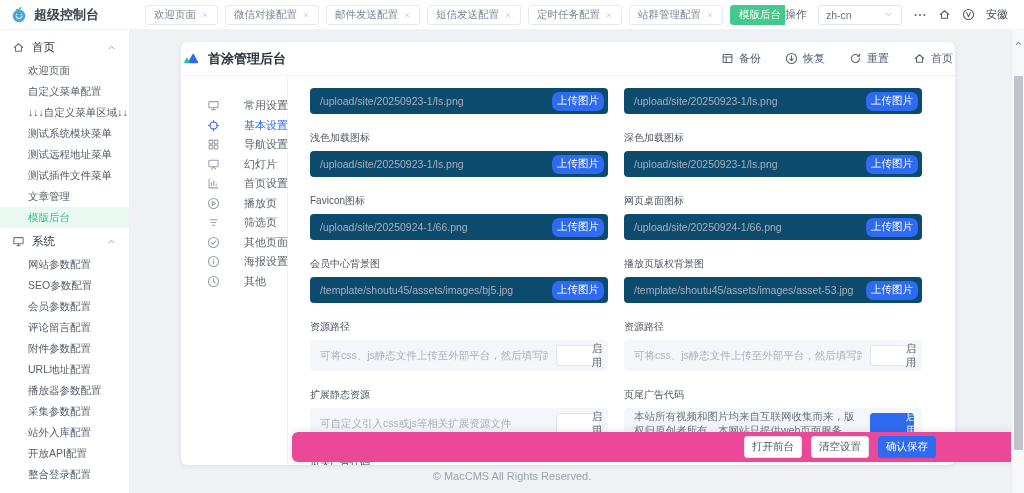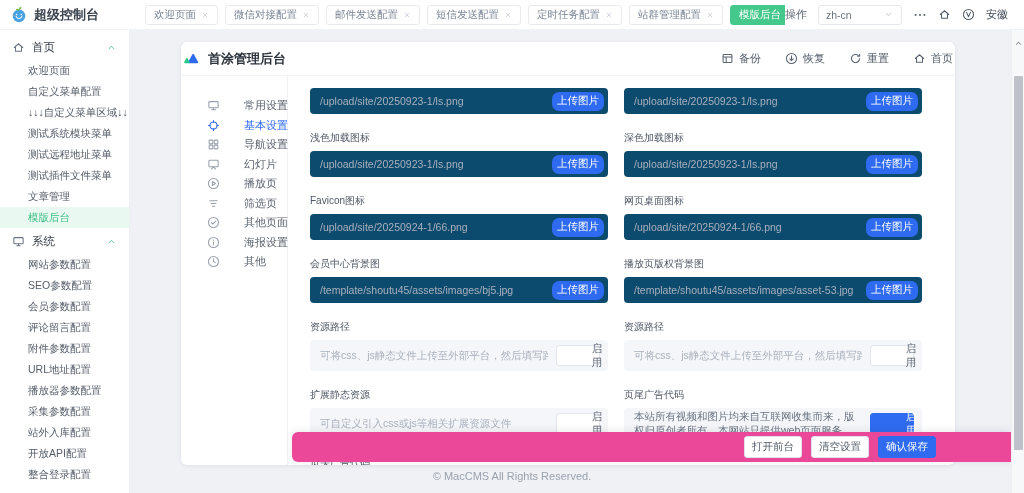--- a/index.html
+++ b/index.html
@@ -298,20 +298,29 @@
                 <svg viewBox="0 0 16 16" width="13" height="13" fill="none" stroke="currentColor" stroke-width="1.3" stroke-linecap="round" stroke-linejoin="round">
                   <rect x="2.3" y="2.8" width="11.4" height="8" rx="1"></rect>
                   <path d="M5.4 13.6 8 10.8l2.6 2.8"></path>
                 </svg>
               </span>
               <span>幻灯片</span>
             </div>
             <div class="menu-item">
               <span class="ic">
                 <svg viewBox="0 0 16 16" width="13" height="13" fill="none" stroke="currentColor" stroke-width="1.3" stroke-linecap="round" stroke-linejoin="round">
+                  <path d="M2.6 2.6v10.8h10.8"></path>
+                  <path d="M5.6 10.6V7M8.4 10.6V4.8M11.2 10.6V8.4"></path>
+                </svg>
+              </span>
+              <span>首页设置</span>
+            </div>
+            <div class="menu-item">
+              <span class="ic">
+                <svg viewBox="0 0 16 16" width="13" height="13" fill="none" stroke="currentColor" stroke-width="1.3" stroke-linecap="round" stroke-linejoin="round">
                   <circle cx="8" cy="8" r="6.2"></circle>
                   <path d="M6.6 5.6 10.4 8l-3.8 2.4z"></path>
                 </svg>
               </span>
               <span>播放页</span>
             </div>
             <div class="menu-item">
               <span class="ic">
                 <svg viewBox="0 0 16 16" width="13" height="13" fill="none" stroke="currentColor" stroke-width="1.3" stroke-linecap="round" stroke-linejoin="round">
                   <path d="M3.4 4.6h9.2M5 8h6M6.6 11.4h2.8"></path>

